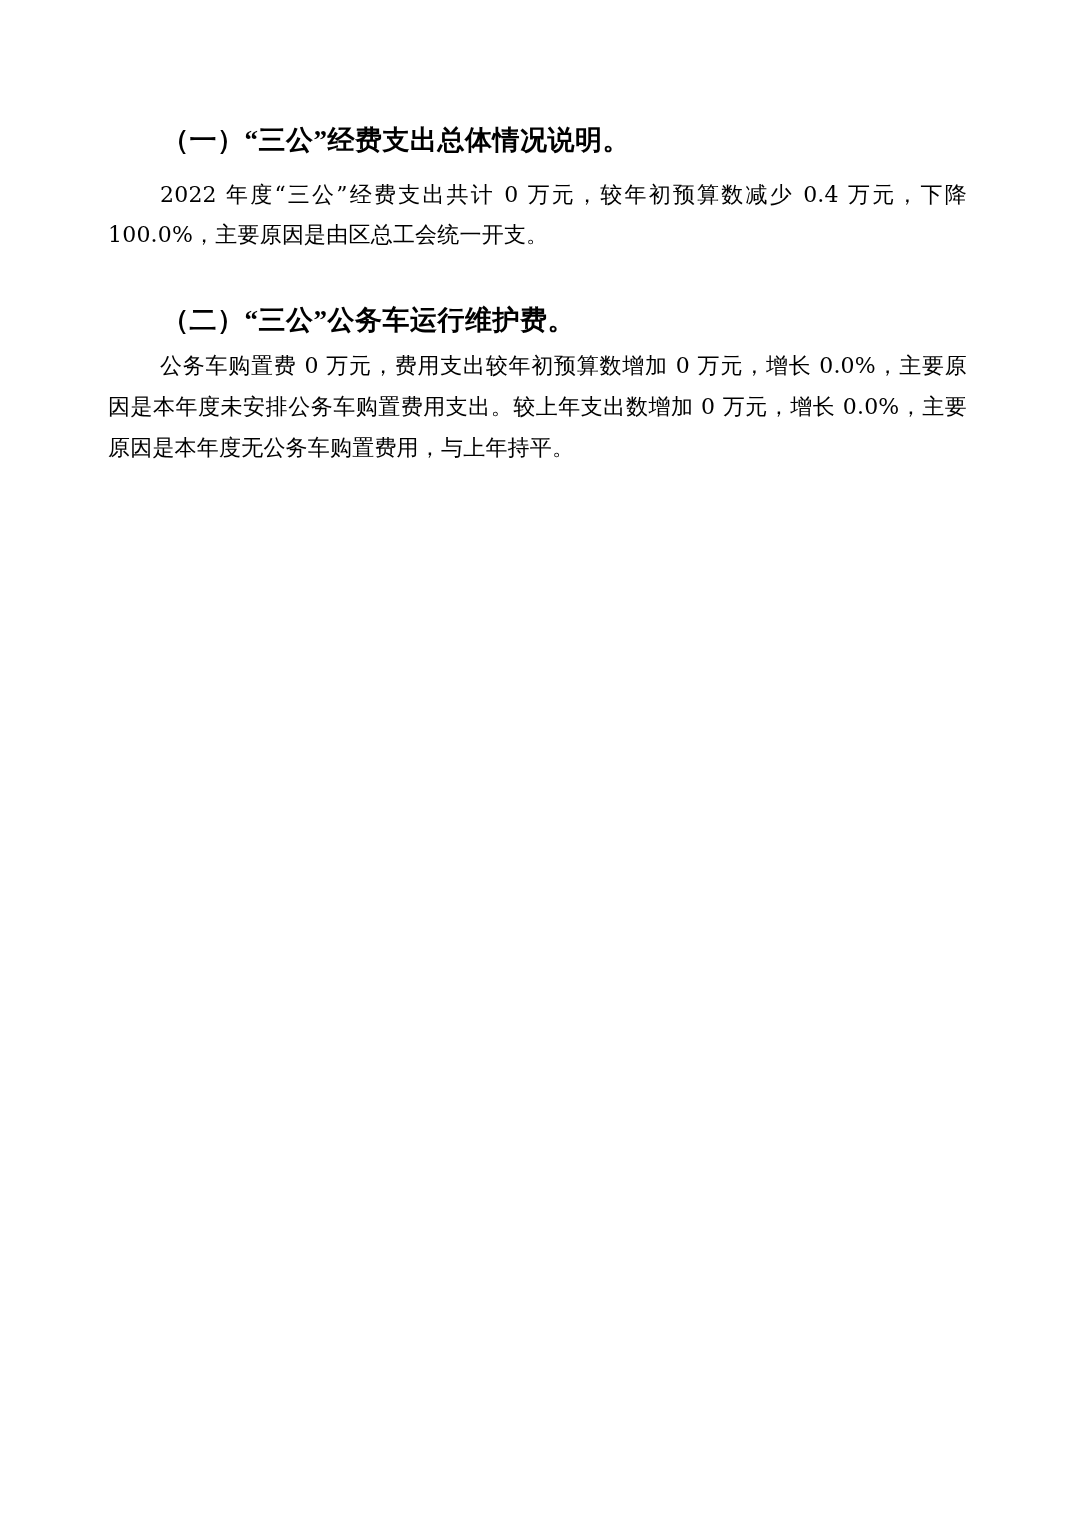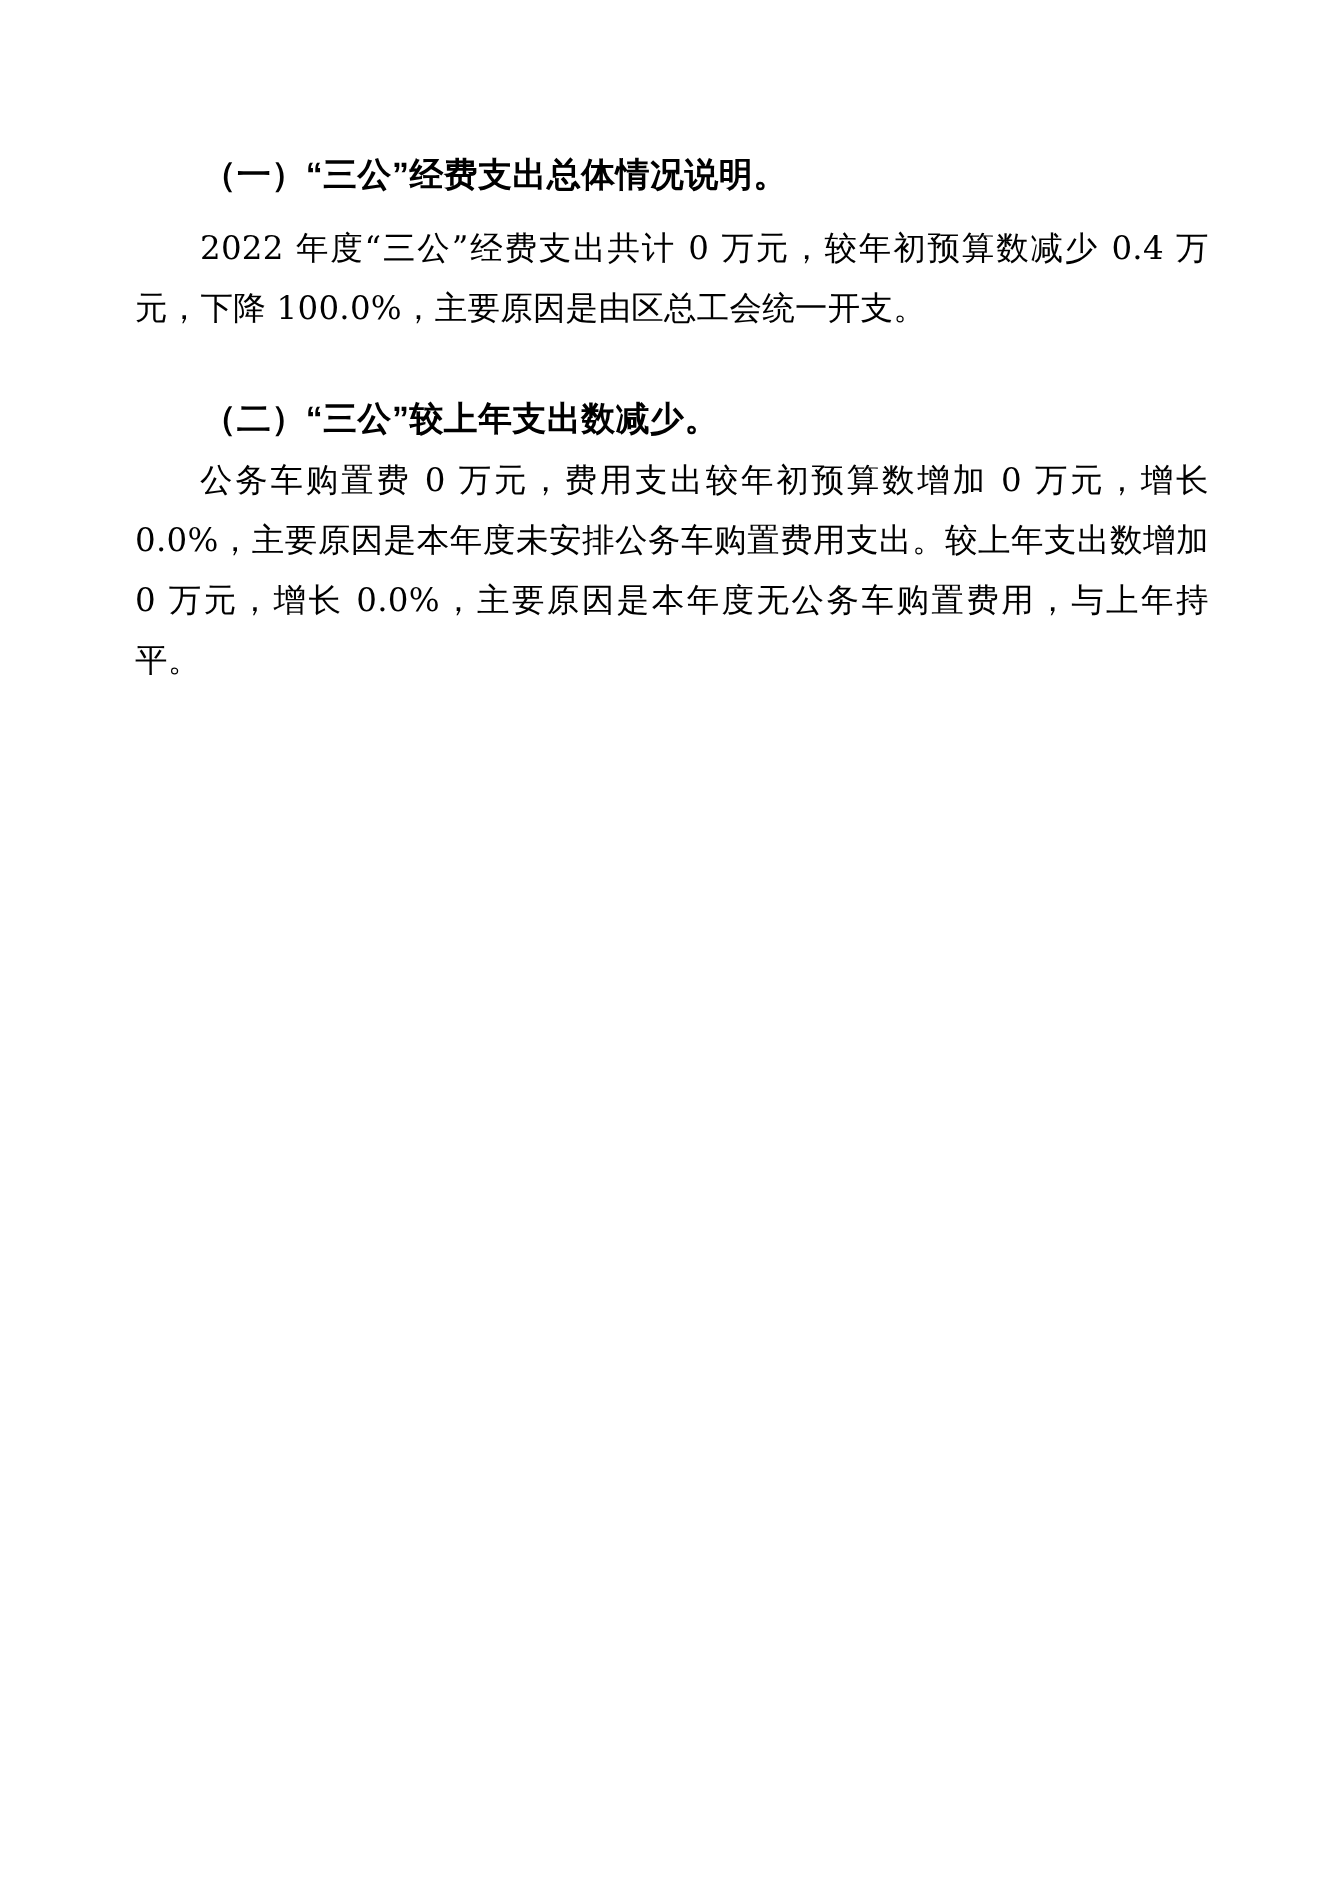--- a/index.html
+++ b/index.html
@@ -19,33 +19,33 @@
     width: 1075px;
     height: 1520px;
     background: #ffffff;
     box-sizing: border-box;
     padding: 120px 108px 80px 108px;
   }
   .doc-body {
     width: 100%;
   }
   .heading {
-    font-family: Liberation Sans, sans-serif;
+    font-family: Liberation Serif, serif;
     font-weight: bold;
     font-size: 27px;
     line-height: 1.5;
     letter-spacing: 0.5px;
     margin: 0 0 6px 0;
     text-indent: 54px;
   }
   .heading.second {
     margin-top: 34px;
   }
   p.para {
-    font-size: 26px;
+    font-size: 22px;
     line-height: 1.85;
     margin: 14px 0 0 0;
     text-indent: 52px;
     text-align: justify;
     letter-spacing: 0.2px;
   }
   p.para.tight {
     margin-top: 4px;
   }
   p.para.gap {
@@ -58,21 +58,21 @@
 
 <div class="page">
   <div class="doc-body">
 
     <h2 class="heading">（一）“三公”经费支出总体情况说明。</h2>
 
     <p class="para">2022 年度“三公”经费支出共计 0 万元，较年初预算数减少 0.4 万元，下降 100.0%，主要原因是由区总工会统一开支。</p>
 
     <div class="spacer-sm"></div>
 
-    <h2 class="heading second">（二）“三公”较上年支出数减少。</h2>
+    <h2 class="heading second">（二）“三公”公务车运行维护费。</h2>
 
 
     <p class="para tight">公务车购置费 0 万元，费用支出较年初预算数增加 0 万元，增长 0.0%，主要原因是本年度未安排公务车购置费用支出。较上年支出数增加 0 万元，增长 0.0%，主要原因是本年度无公务车购置费用，与上年持平。</p>
 
 
 
   </div>
 </div>
 
 </body></html>

